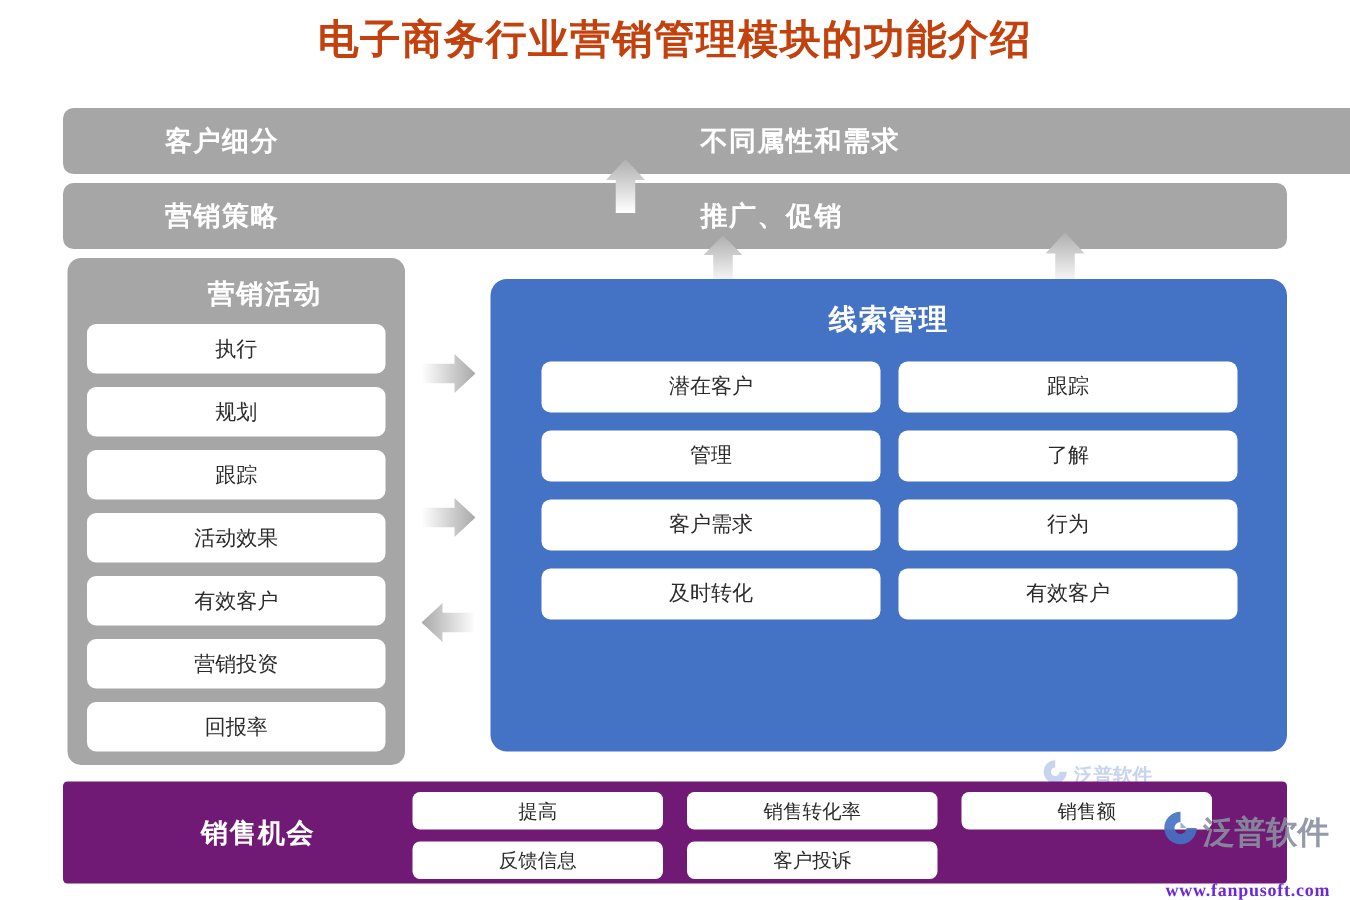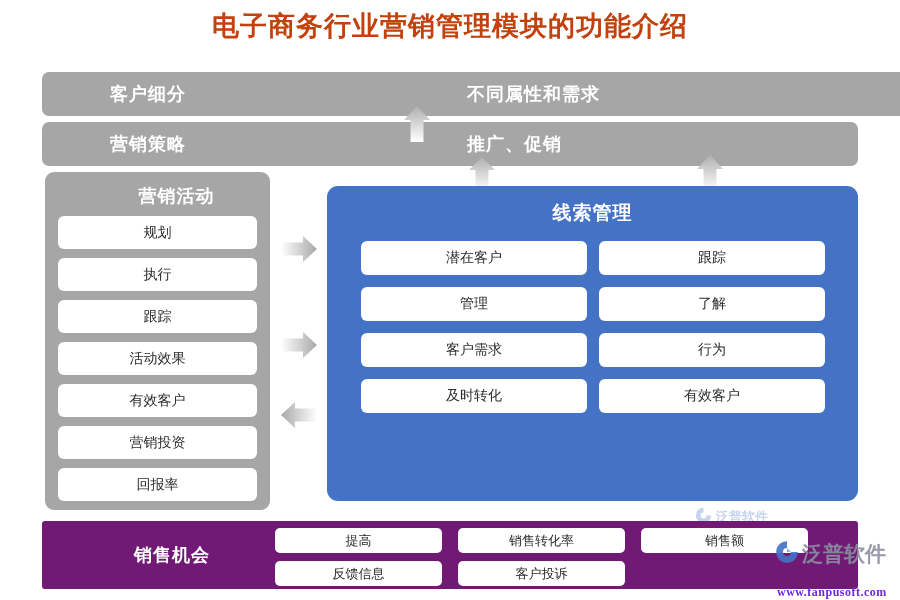--- a/index.html
+++ b/index.html
@@ -324,22 +324,22 @@
           <stop offset="100%" stop-color="#A8A8A8"></stop>
         </linearGradient>
       </defs>
       <path d="M36 6.5 L14 6.5 L14 0 L0 13 L14 26 L14 19.5 L36 19.5 Z" fill="url(#gL1)"></path>
     </svg>
   </div>
 
   <div id="panel-activity">
     <div id="panel-activity-title">营销活动</div>
     <div id="activity-chip-list">
+      <div class="chip-gray-panel">执行</div>
       <div class="chip-gray-panel">规划</div>
-      <div class="chip-gray-panel">执行</div>
       <div class="chip-gray-panel">跟踪</div>
       <div class="chip-gray-panel">活动效果</div>
       <div class="chip-gray-panel">有效客户</div>
       <div class="chip-gray-panel">营销投资</div>
       <div class="chip-gray-panel">回报率</div>
     </div>
   </div>
 
   <div id="panel-lead">
     <div id="panel-lead-title">线索管理</div>

